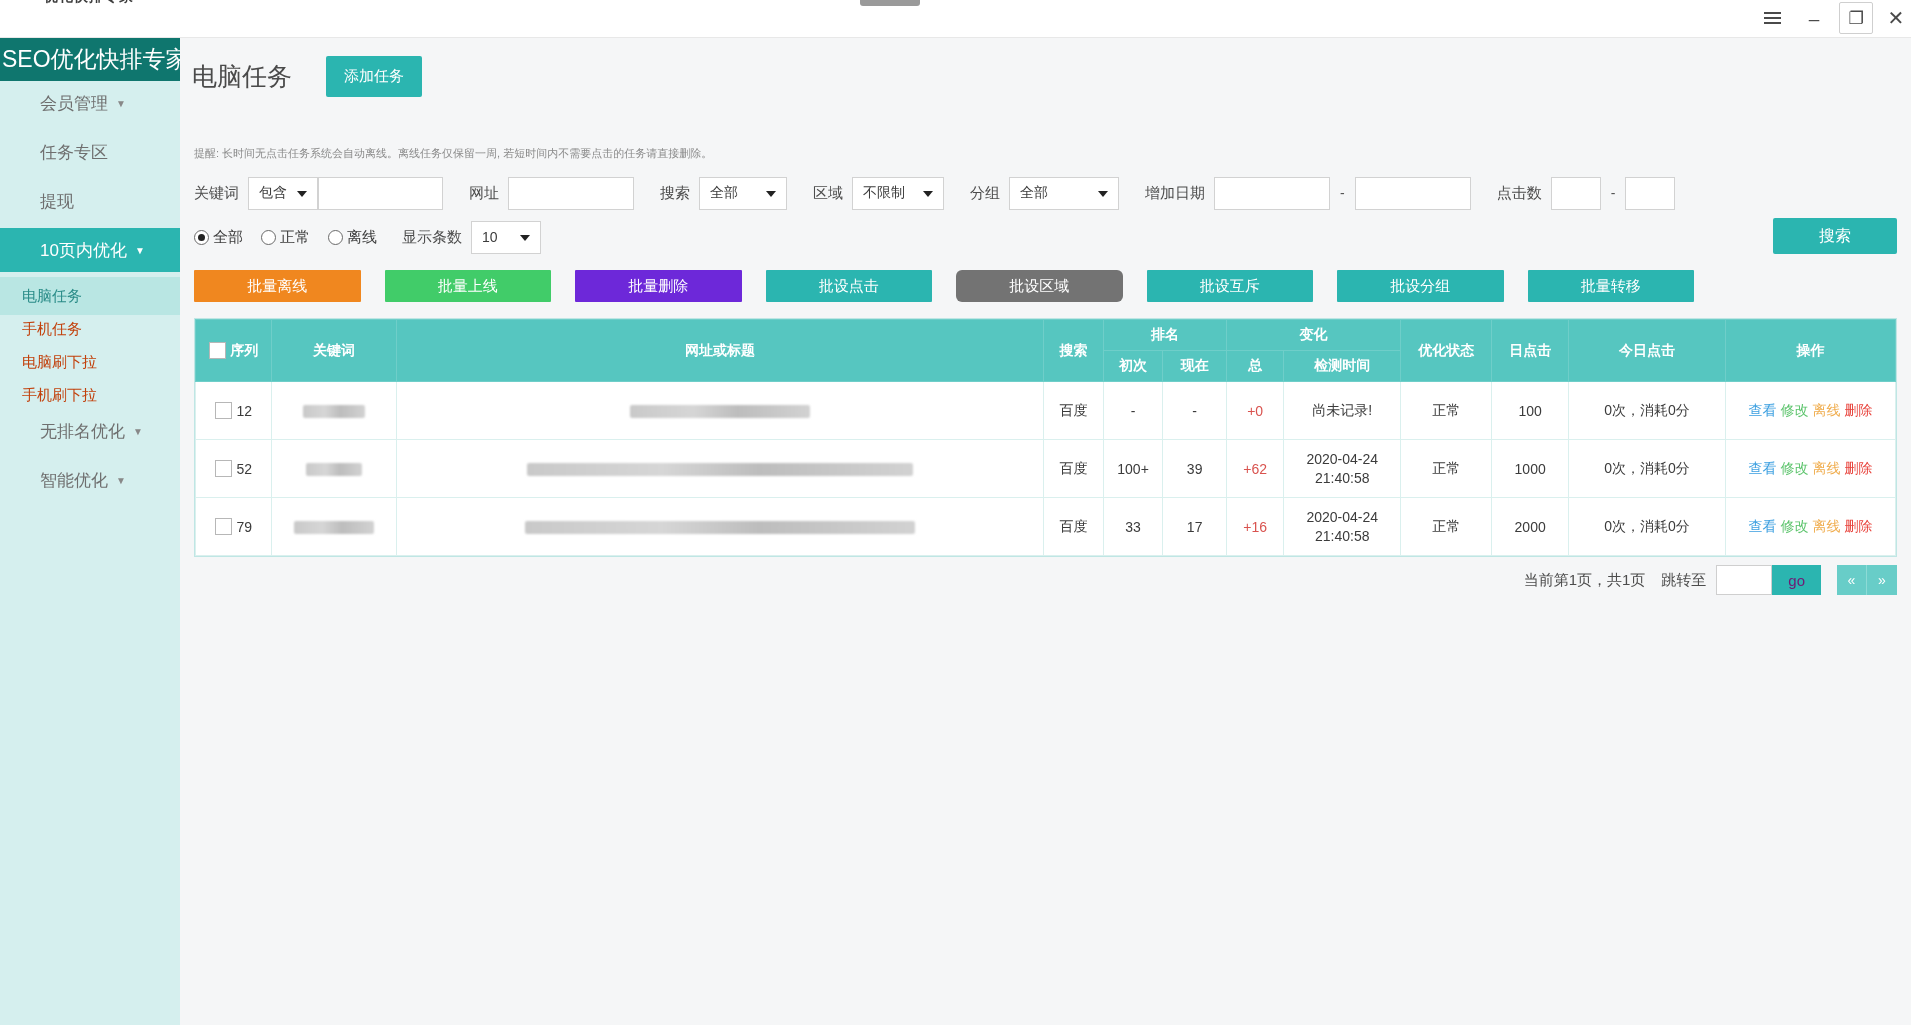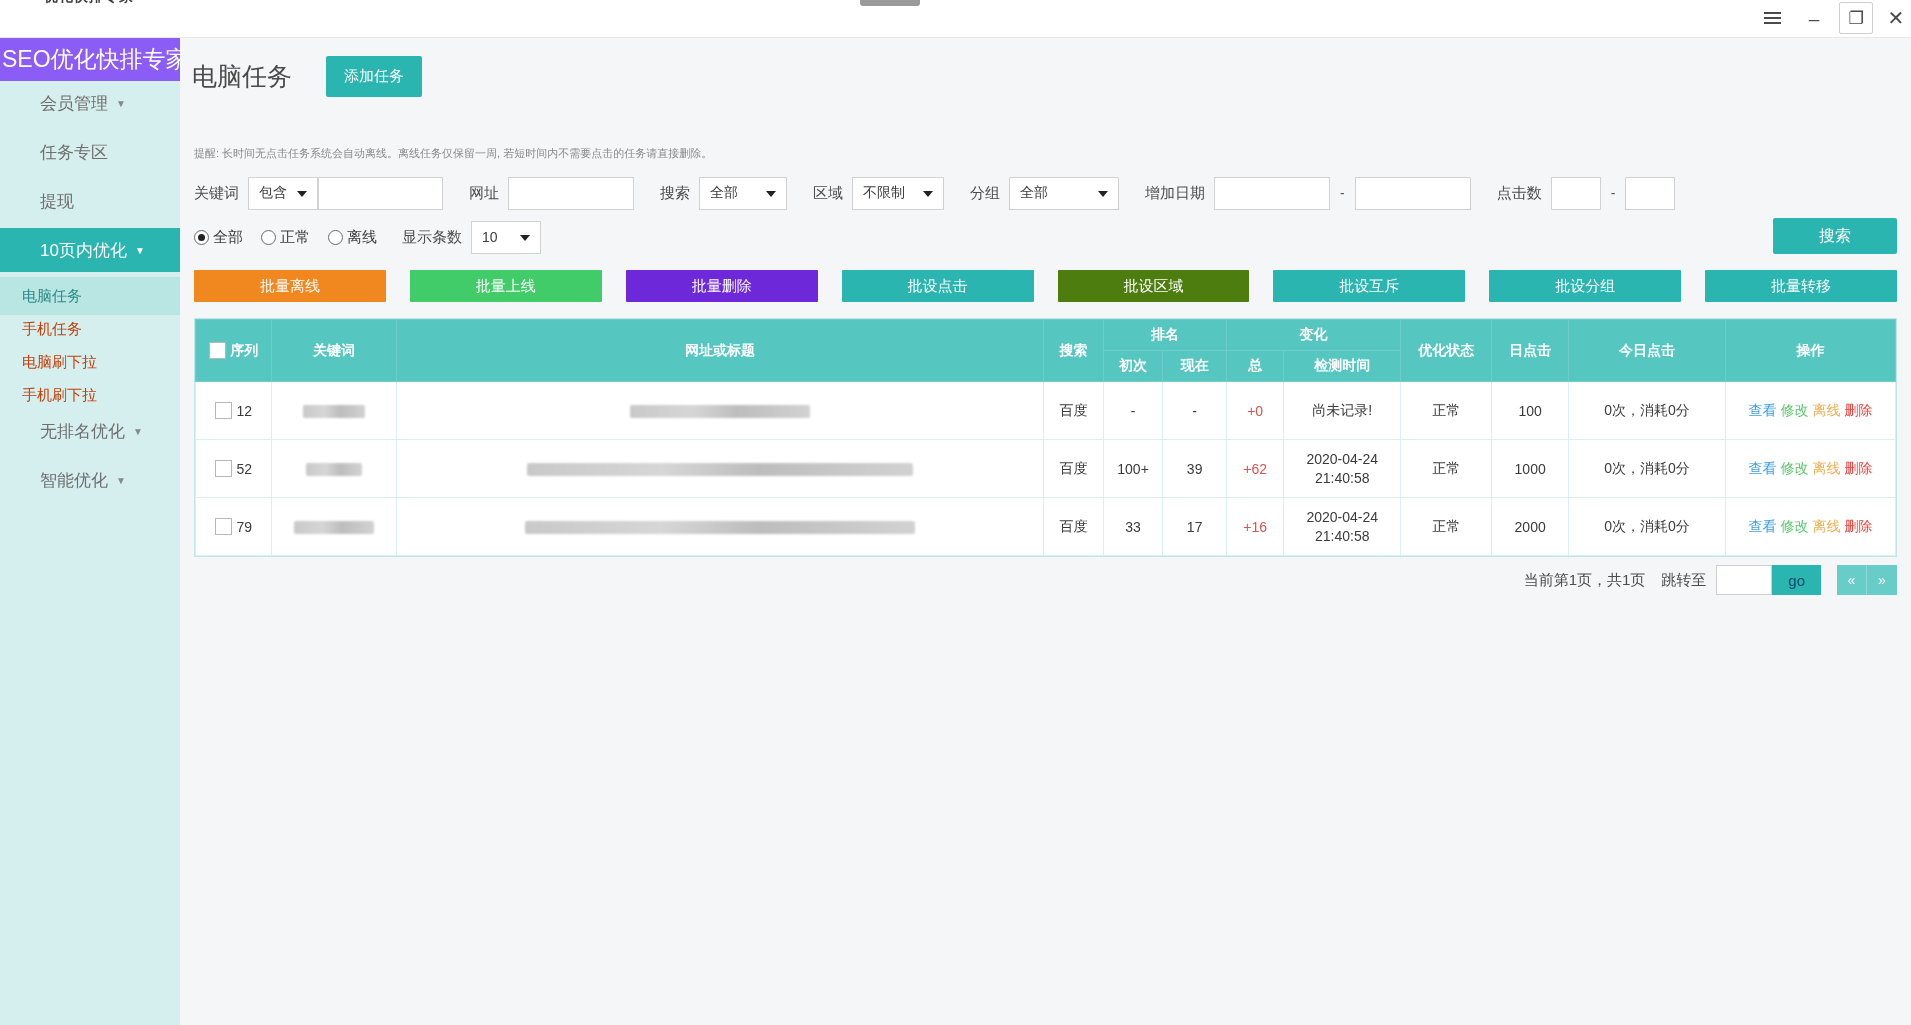--- a/index.html
+++ b/index.html
@@ -35,21 +35,21 @@
   .hamburger { display:inline-block; width: 17px; }
   .hamburger i { display:block; height:2px; background:#4a4a4a; margin:3px 0; }
 
   
   #sidebar {
     position: absolute; left: 0; top: 38px; width: 180px; height: 987px;
     background: #d5efee;
   }
   #brand {
     position: absolute; left: 0; top: 0; width: 180px; height: 43px;
-    background: #8b5cf6; color: #ffffff;
+    background: #0f766e; color: #ffffff;
     font-size: 23px; line-height: 43px; letter-spacing: 0px;
     padding-left: 2px; white-space: nowrap;
   }
   #logo-sub {
     position: absolute; left: 44px; top: -12px;
     font-size: 14px; font-weight: bold; color: #3b3b3b; letter-spacing: 1px;
   }
 
   .nav-item {
     position: absolute; left: 0; width: 180px;
@@ -131,21 +131,21 @@
 
   #search-btn {
     position: absolute; right: 14px; top: 180px;
     width: 124px; height: 36px; background: #2bb5b0; color: #fff;
     border: none; font-size: 16px; cursor: pointer; border-radius: 2px;
   }
 
   
   #bulk-bar {
     position: absolute; left: 14px; top: 232px;
-    width: 1703px; display: flex; gap: 24px;
+    width: 1500px; display: flex; gap: 24px;
   }
   .bulk-btn {
     flex: 1; height: 32px; border: none; color: #fff;
     font-size: 15px; cursor: pointer; border-radius: 1px;
     font-family:"Liberation Sans", sans-serif;
   }
 
   
   #tbl-wrap {
     position: absolute; left: 14px; top: 280px; width: 1703px;
@@ -183,21 +183,21 @@
   #pager {
     position: absolute; right: 14px; top: 527px;
     display: flex; align-items: center; font-size: 15px; color:#4c4c4c;
   }
   #pg-input {
     width: 56px; height: 30px; border: 1px solid #cfcfcf; background:#fff;
     margin-left: 10px; font-size:14px; padding:0 6px;
     font-family:"Liberation Sans", sans-serif;
   }
   #pg-go {
-    height: 30px; padding: 0 16px; background: #2bb5b0; color:#0c4a6e;
+    height: 30px; padding: 0 16px; background: #2bb5b0; color:#701a75;
     border:none; font-size: 15px; cursor:pointer;
   }
   .pg-arrow {
     height: 30px; width: 30px; background: #68cdc8; color:#fff;
     display:flex; align-items:center; justify-content:center;
     font-size: 14px; cursor:pointer; border-right:1px solid #8ddbd6;
   }
   #pg-arrows { display:flex; margin-left: 16px; }
   #pg-arrows .pg-arrow:last-child { border-right:none; }
 </style>
@@ -330,21 +330,21 @@
     </div>
   </div>
 
   <button id="search-btn">搜索</button>
 
   <div id="bulk-bar">
       <button class="bulk-btn" style="background: rgb(240, 135, 31);">批量离线</button>
       <button class="bulk-btn" style="background: rgb(65, 204, 105);">批量上线</button>
       <button class="bulk-btn" style="background: #6d28d9;">批量删除</button>
       <button class="bulk-btn" style="background: rgb(43, 181, 176);">批设点击</button>
-      <button class="bulk-btn" style="background: #4d7c0f;">批设区域</button>
+      <button class="bulk-btn" style="background: #737373; border-radius: 6px;">批设区域</button>
       <button class="bulk-btn" style="background: rgb(43, 181, 176);">批设互斥</button>
       <button class="bulk-btn" style="background: rgb(43, 181, 176);">批设分组</button>
       <button class="bulk-btn" style="background: rgb(43, 181, 176);">批量转移</button>
     </div>
 
   <div id="tbl-wrap">
     <table>
       <thead>
         <tr>
           <th rowspan="2" style="width:72px;">

